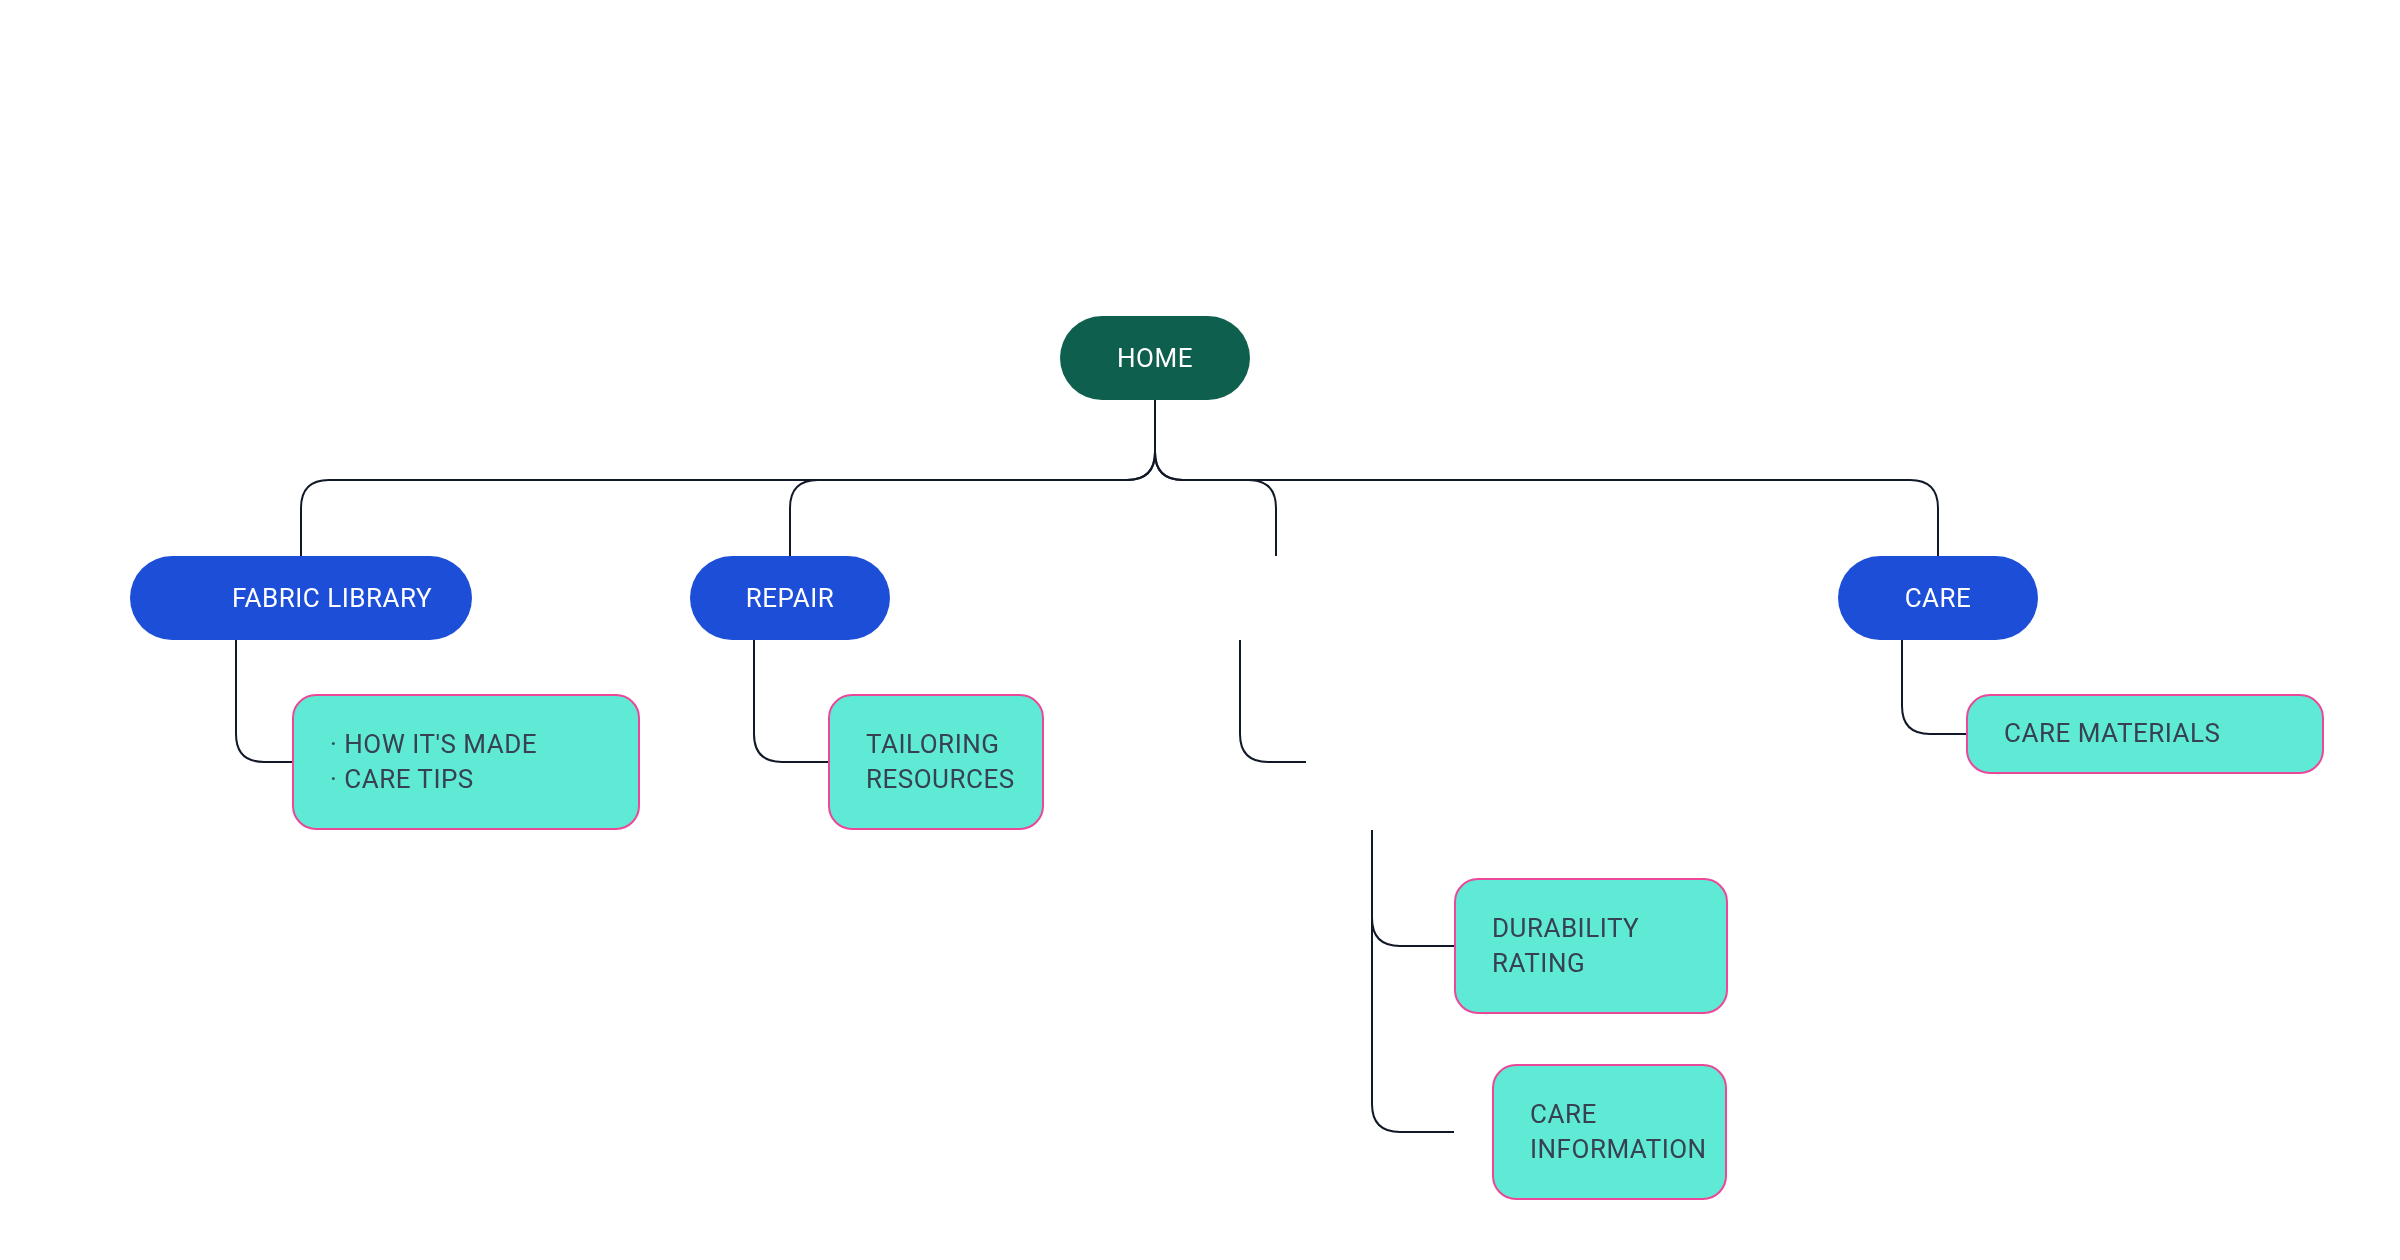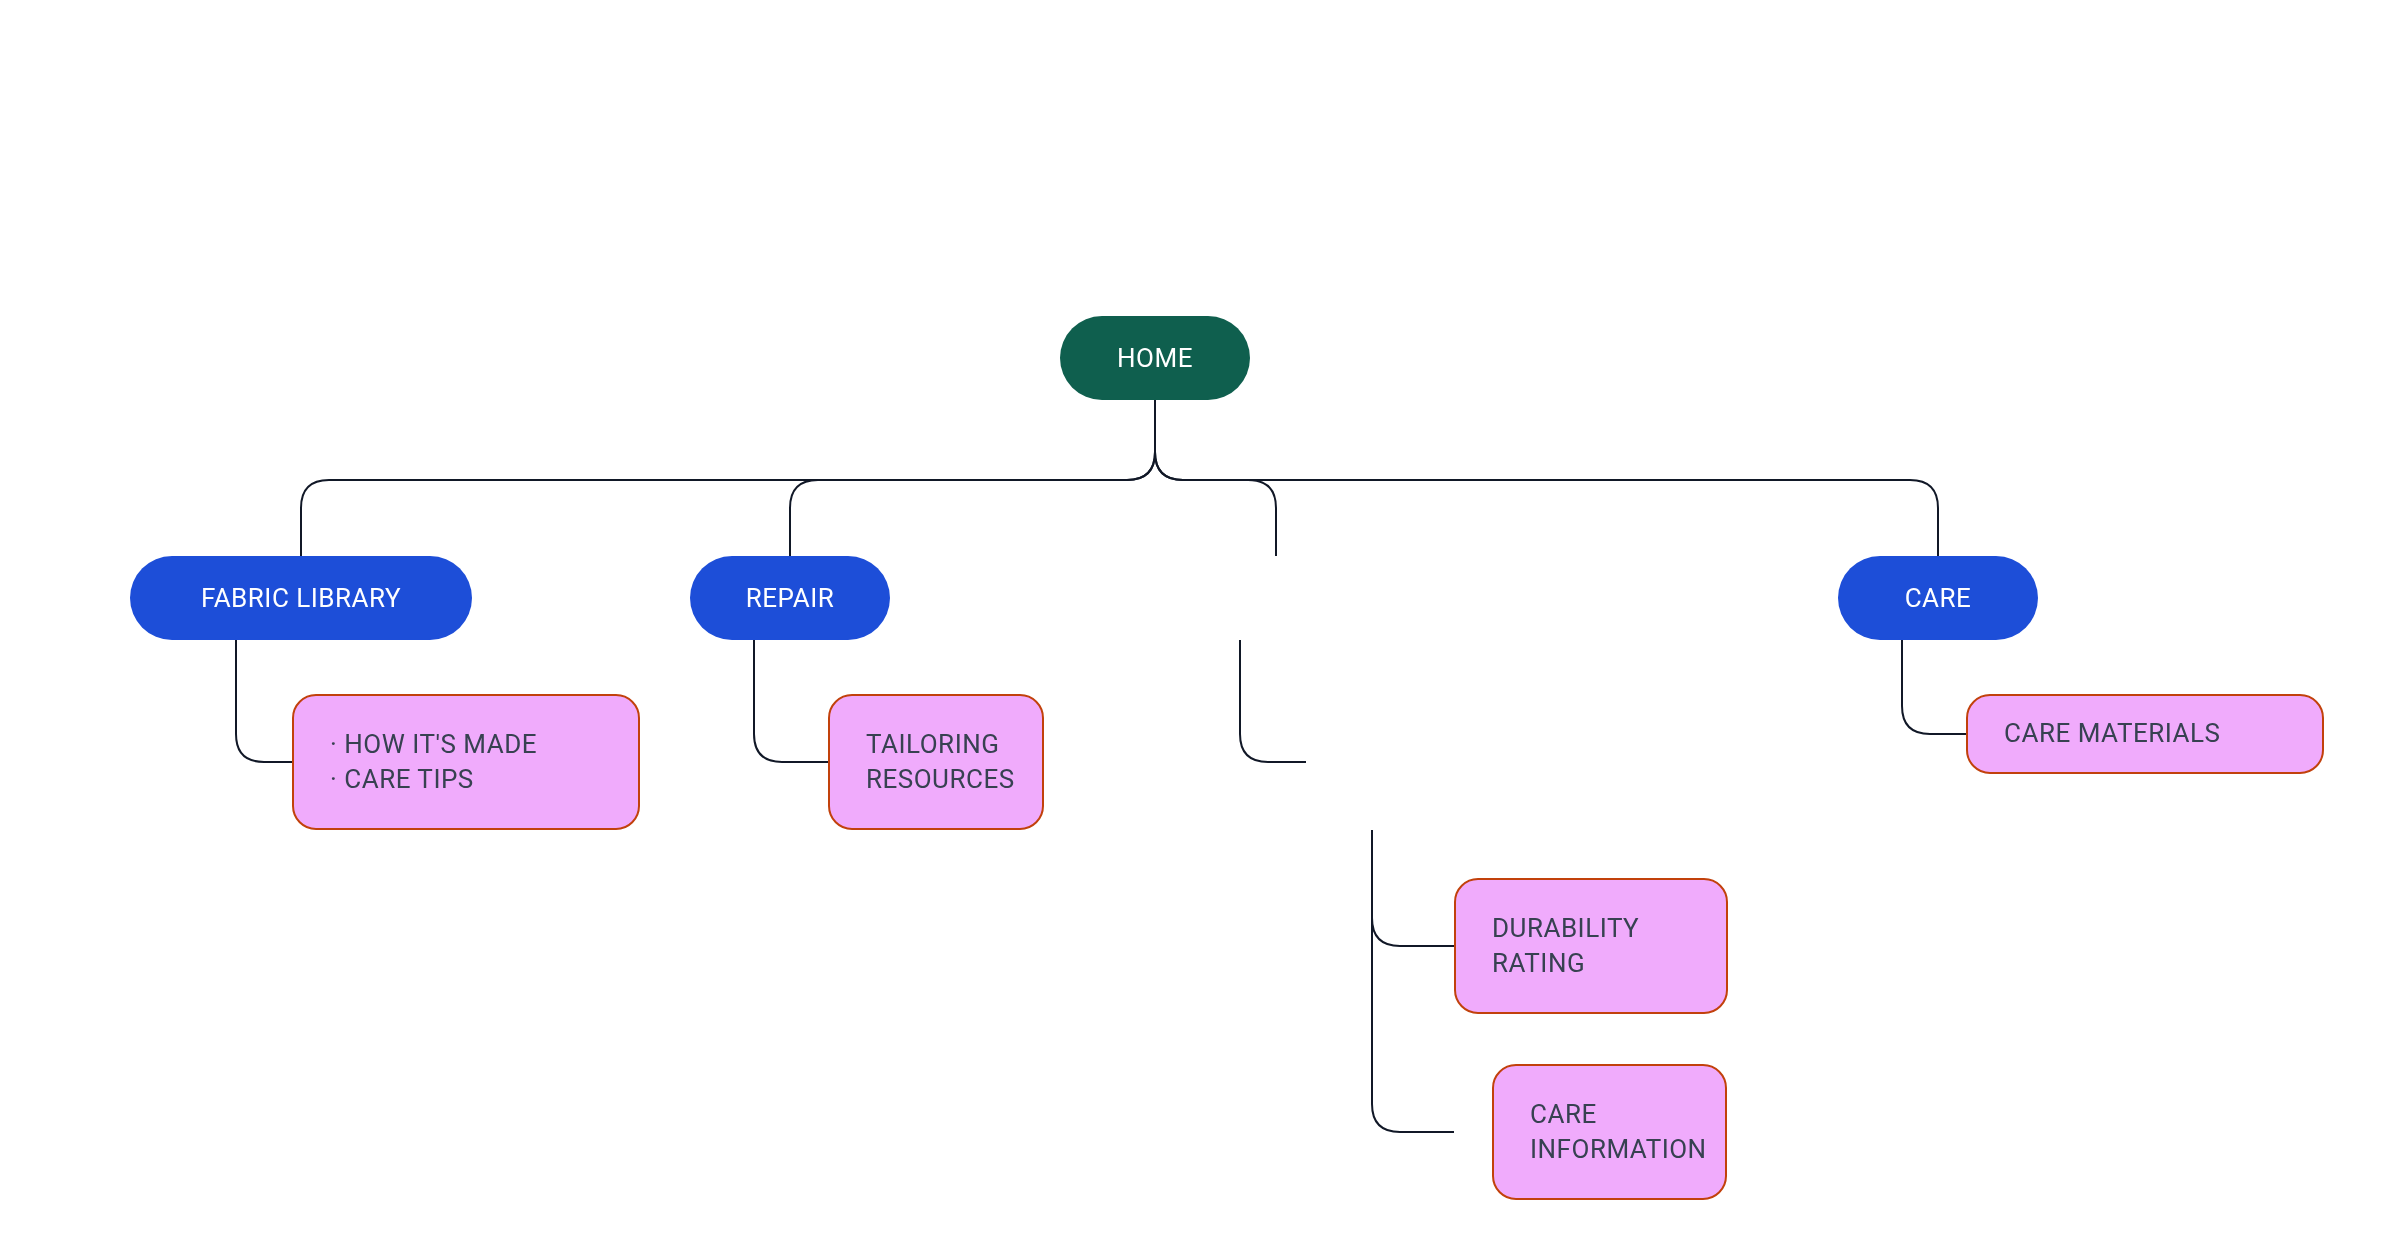--- a/index.html
+++ b/index.html
@@ -39,23 +39,23 @@
     border-radius: 999px;
     color: #ffffff;
   }
   .pill.root {
     background: #0f5f4e;
   }
   .pill.section {
     background: #1d4ed8;
   }
   .leaf {
-    border: 2px solid #c2410c;
+    border: 2px solid #ec4899;
     border-radius: 24px;
-    background: #f0abfc;
+    background: #5eead4;
     color: #374151;
     justify-content: flex-start;
     text-align: left;
     padding: 0 36px;
     line-height: 1.35;
   }
   .leaf .multi {
     white-space: pre-line;
   }
 </style>
@@ -88,21 +88,21 @@
       <path d="M1372 830 L1372 918 Q1372 946 1400 946 L1454 946"></path>
 
       <path d="M1372 830 L1372 1104 Q1372 1132 1400 1132 L1454 1132"></path>
     </g>
   </svg>
 
   <div class="node pill root" style="left:1060px; top:316px; width:190px; height:84px;">
     <span>HOME</span>
   </div>
 
-  <div class="node pill section" style="left:130px; top:556px; width:342px; height:84px;">
+  <div class="node pill section" style="left:130px; top:556px; width:342px; height:84px;justify-content:flex-end;">
     <span>FABRIC LIBRARY</span>
   </div>
 
   <div class="node pill section" style="left:690px; top:556px; width:200px; height:84px;">
     <span>REPAIR</span>
   </div>
 
 
   <div class="node pill section" style="left:1838px; top:556px; width:200px; height:84px;">
     <span>CARE</span>

